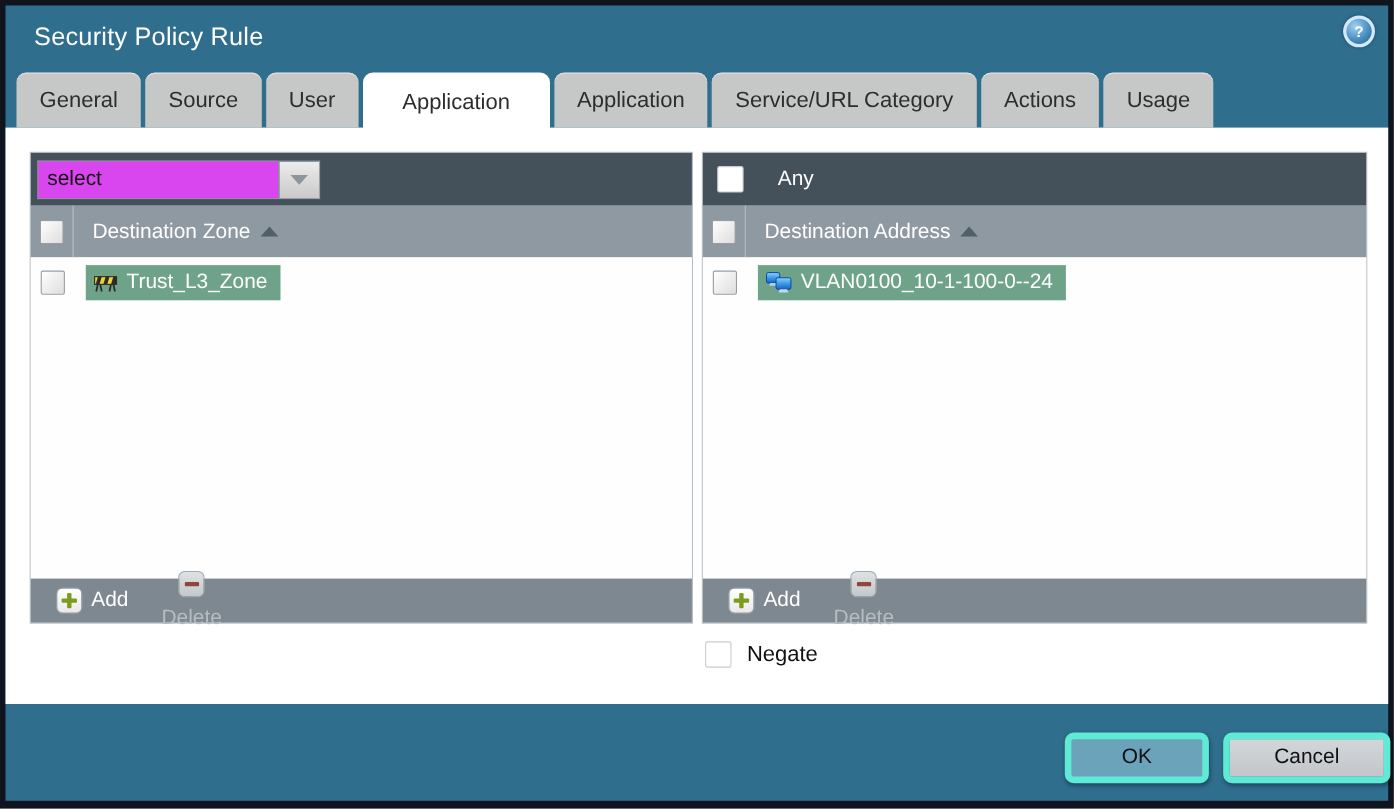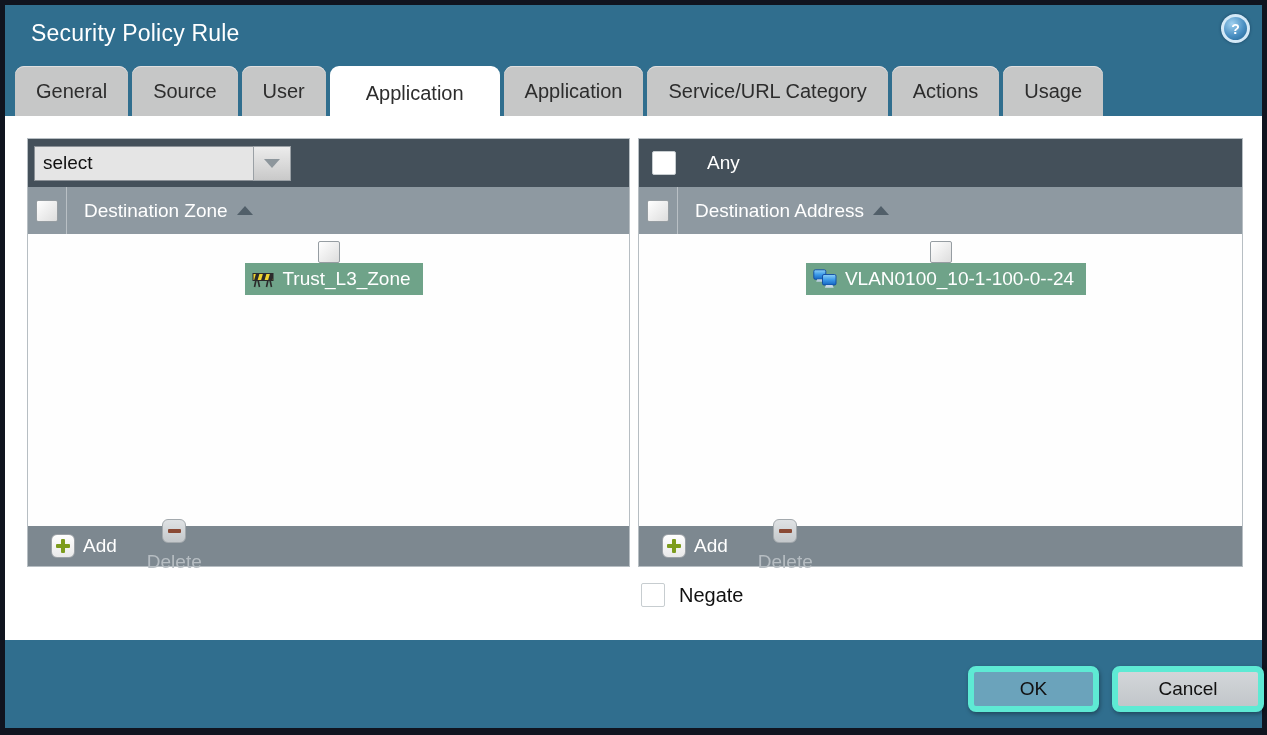--- a/index.html
+++ b/index.html
@@ -70,21 +70,21 @@
   .panel-header {
     height:48px; background:#44505a; flex:none;
     display:flex; align-items:center; padding-left:6px;
   }
 
   
   .combo { display:flex; align-items:stretch; height:35px; }
   .combo-input {
     width:219px; height:35px; border:1px solid #8b9197; border-right:none;
     font-family:"Liberation Sans", sans-serif;
-    font-size:19px; color:#111; padding:0 8px; background:#e5e5e5; outline:none;
+    font-size:19px; color:#111; padding:0 8px; background:#d946ef; outline:none;
   }
   .combo-btn {
     width:38px; height:35px;
     background:linear-gradient(#ececec,#c9c9c9);
     border:1px solid #9aa0a5;
     display:flex; align-items:center; justify-content:center; cursor:pointer;
   }
   .arrow-down {
     width:0; height:0;
     border-left:8px solid transparent; border-right:8px solid transparent;
@@ -105,21 +105,21 @@
     border-right:1px solid #b9c0c5;
   }
   .colheader-label { margin-left:17px; }
   .sort-asc {
     width:0; height:0; margin-left:9px; display:inline-block;
     border-left:8px solid transparent; border-right:8px solid transparent;
     border-bottom:9px solid #515f69;
   }
 
   .panel-body { flex:1; background:#fefefe; overflow:hidden; }
-  .row { display:flex; align-items:center; padding:7px 0 0 0;flex-direction:column; }
+  .row { display:flex; align-items:center; padding:7px 0 0 0; }
   .row .check-cell { border-right:none; height:auto; }
   .chip {
     display:inline-flex; align-items:center; gap:8px;
     background:#6fa389; color:#ffffff; font-size:19px;
     padding:4px 12px 4px 7px; margin-left:11px; line-height:24px;
   }
 
   .panel-footer {
     height:40px; background:#7d8890; flex:none;
     display:flex; align-items:center; gap:30px; padding-left:23px;

